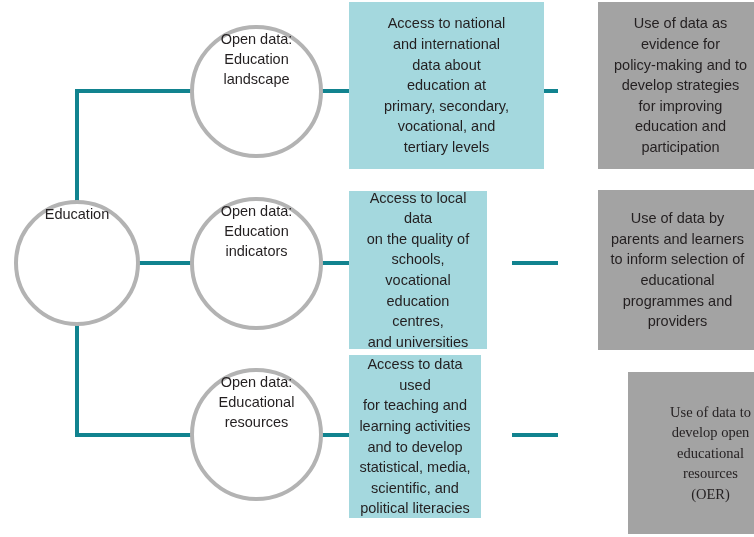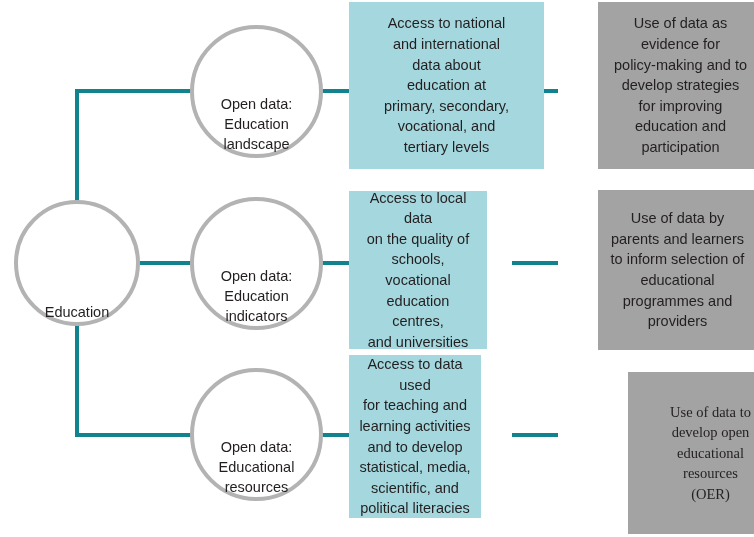--- a/index.html
+++ b/index.html
@@ -27,21 +27,21 @@
   .line-v { width: 4px; }
 
   
   .node-circle {
     position: absolute;
     border: 4px solid #b3b3b3;
     border-radius: 50%;
     background: #ffffff;
     box-sizing: border-box;
     display: flex;
-    align-items: flex-end;
+    align-items: flex-start;
     justify-content: center;
     text-align: center;
     z-index: 3;
   }
   .node-circle .circle-label {
     font-size: 14.5px;
     line-height: 1.38;
     color: #231f20;
     padding: 0 10px;
     white-space: pre-line;

